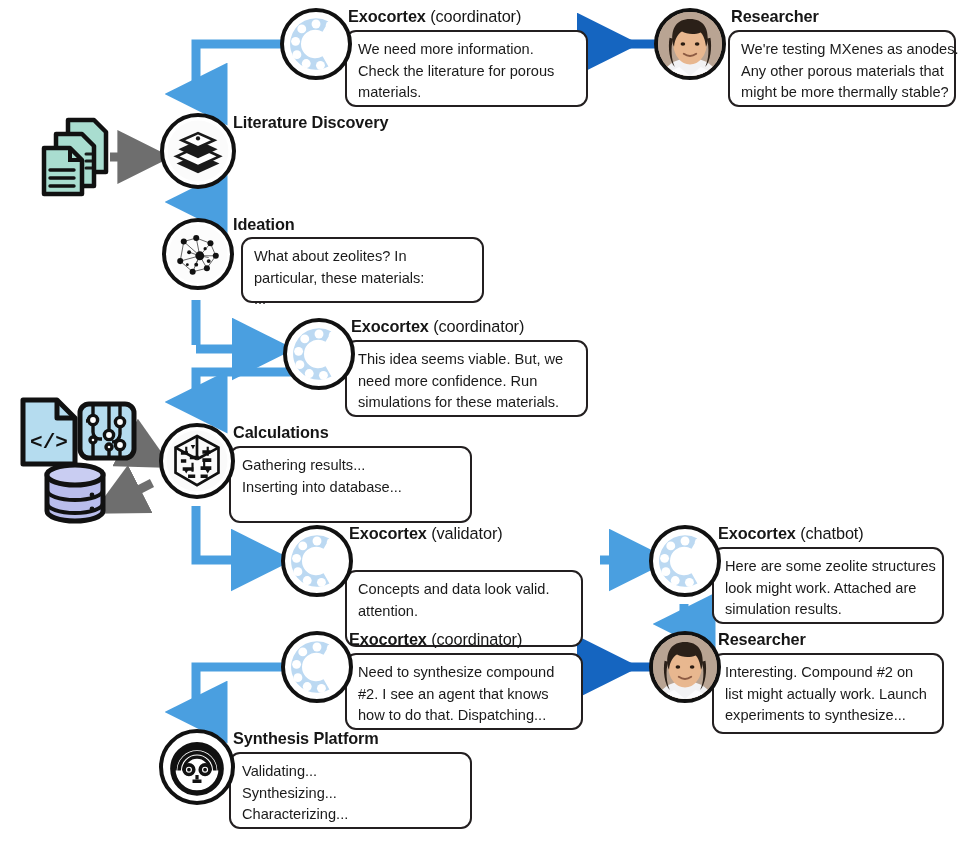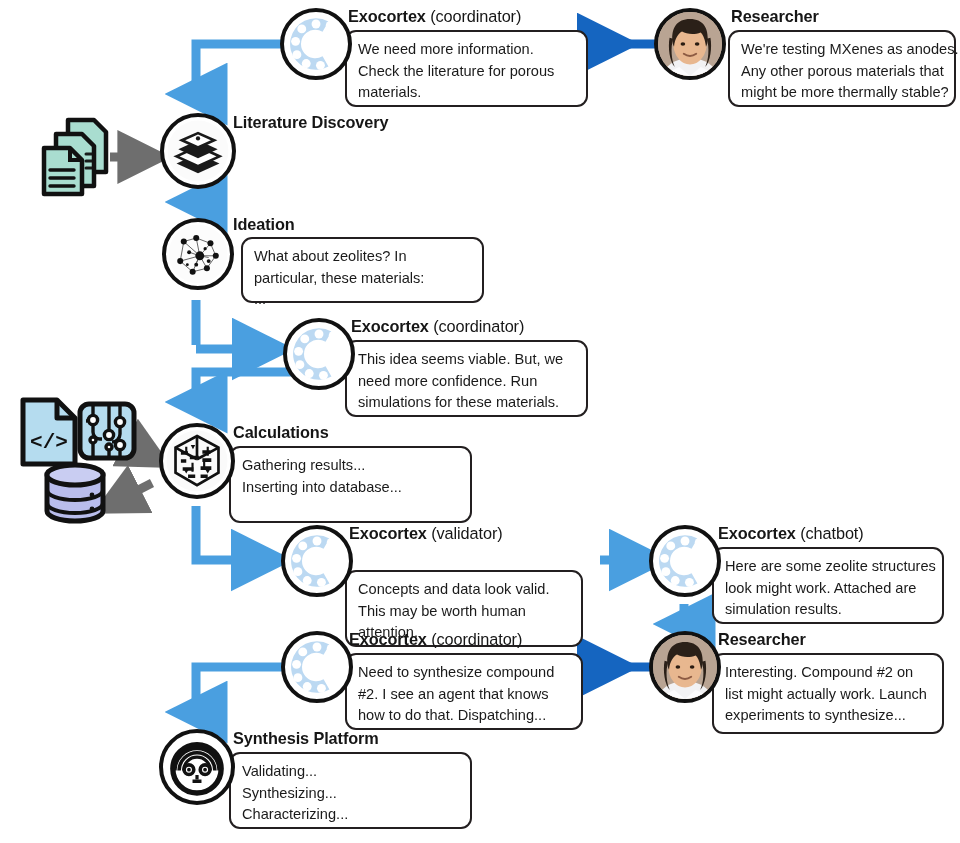--- a/index.html
+++ b/index.html
@@ -354,21 +354,20 @@
           <circle cx="41" cy="60" r="5"></circle>
         <circle cx="52" cy="15" r="5"></circle>
       </g>
     </svg>
   </div>
   <div class="title" style="left:349px;top:524px;">
     <span>Exocortex</span><span class="sub"> (validator)</span>
   </div>
   <div class="box" style="left:345px;top:547px;width:238px;height:77px;margin-top:23px;">
     <div class="ln">Concepts and data look valid.</div>
-    <div class="ln">This may be worth human</div>
     <div class="ln">attention.</div>
   </div>
 
   <div class="node" style="left:649px;top:525px;width:72px;height:72px;">
     <svg viewBox="0 0 72 72">
       <circle cx="36" cy="36" r="33" fill="#fff"></circle>
       <path d="M36 7 a29 29 0 1 0 14 54.3 l-6.6 -11.6 a16 16 0 1 1 0 -27.4 l6.6 -11.6 A28.8 28.8 0 0 0 36 7 z" fill="#bcd9f2"></path>
       <g fill="#ffffff">
         <circle cx="36" cy="13.5" r="5"></circle>
           <circle cx="20" cy="19" r="5"></circle>

